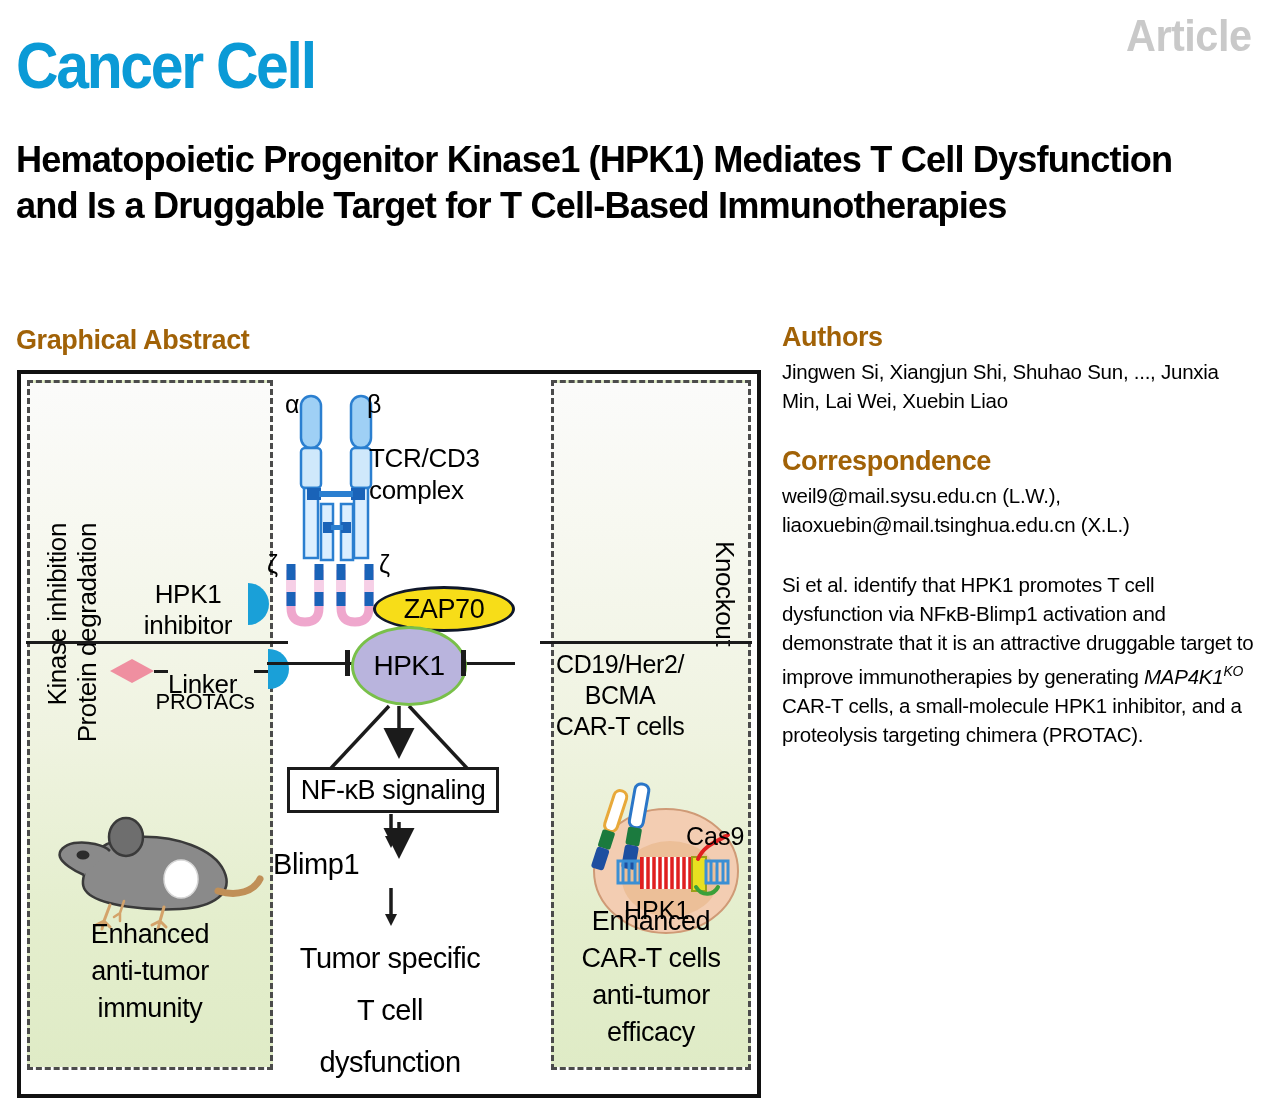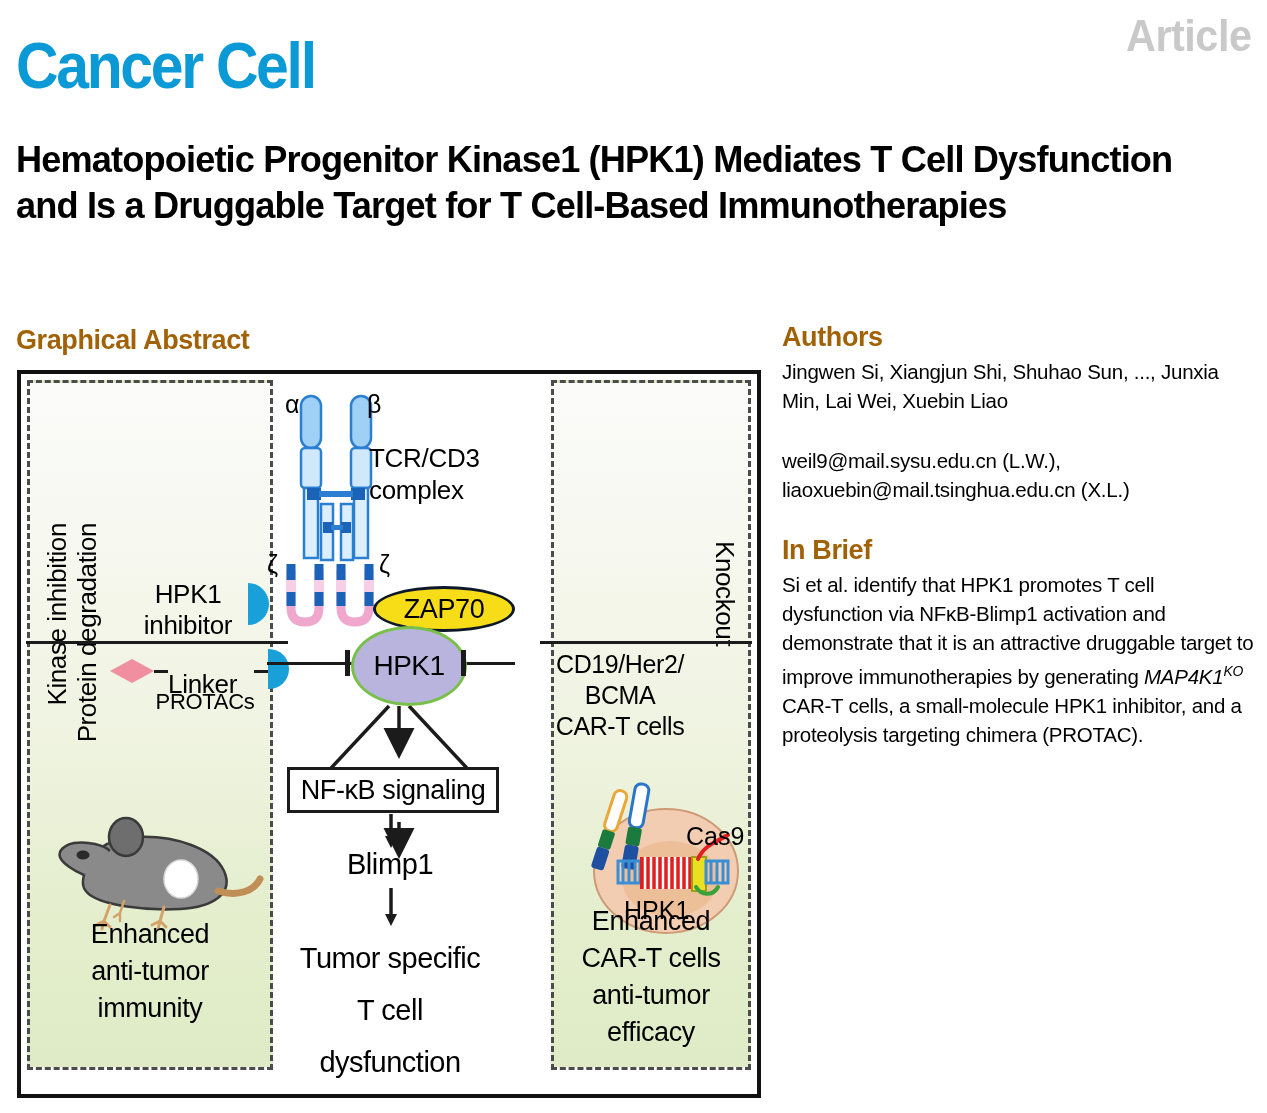--- a/index.html
+++ b/index.html
@@ -151,21 +151,21 @@
   }
   .stopbar { position:absolute; width:5px; height:26px; background:#1b1b1b; z-index:8; }
 
   #nfkb-box {
     position:absolute; left:14px; top:387px; width:212px; height:46px;
     border:3px solid #1b1b1b; background:#fff;
     display:flex; align-items:center; justify-content:center;
     font-size:27px; letter-spacing:-0.4px; z-index:5;
   }
   #blimp1 {
-    position:absolute; left:0; top:468px; width:234px; text-align:center;
+    position:absolute; left:0; top:468px; width:234px; text-align:left;
     font-size:29px; letter-spacing:-0.4px;
   }
   #tspec {
     position:absolute; left:-8px; top:552px; width:250px; text-align:center;
     font-size:29px; line-height:52px; letter-spacing:-0.5px;
   }
 
   
   .panel-caption {
     position:absolute; width:100%; text-align:center;
@@ -187,26 +187,26 @@
 
 <div id="paper-title">Hematopoietic Progenitor Kinase1 (HPK1) Mediates T Cell Dysfunction and Is a Druggable Target for T Cell-Based Immunotherapies</div>
 
 <div id="ga-head" class="blue-head">Graphical Abstract</div>
 
 <div id="right-col">
 
   <div id="authors-head" class="blue-head blk">Authors</div>
   <div id="authors-list" class="body-text blk">Jingwen Si, Xiangjun Shi, Shuhao Sun, ..., Junxia Min, Lai Wei, Xuebin Liao</div>
 
+  <div id="corr-head" class="blue-head blk">Correspondence</div>
   <div id="corr-list" class="body-text blk">
     <div>weil9@mail.sysu.edu.cn (L.W.),</div>
     <div>liaoxuebin@mail.tsinghua.edu.cn (X.L.)</div>
   </div>
 
-  <div id="brief-head" class="blue-head blk">In Brief</div>
   <div id="brief-text" class="body-text blk"><span>Si et al. identify that HPK1 promotes T cell dysfunction via NFκB-Blimp1 activation and demonstrate that it is an attractive druggable target to improve immunotherapies by generating </span><i>MAP4K1</i><sup>KO</sup><span> CAR-T cells, a small-molecule HPK1 inhibitor, and a proteolysis targeting chimera (PROTAC).</span></div>
 </div>
 
 <div id="figure-box">
  <div id="fig-inner">
 
   <div id="panel-left" class="side-panel">
 
     <div class="vlabel" id="lbl-kinase">Kinase inhibition</div>
     <div class="vlabel" id="lbl-degrad">Protein degradation</div>

